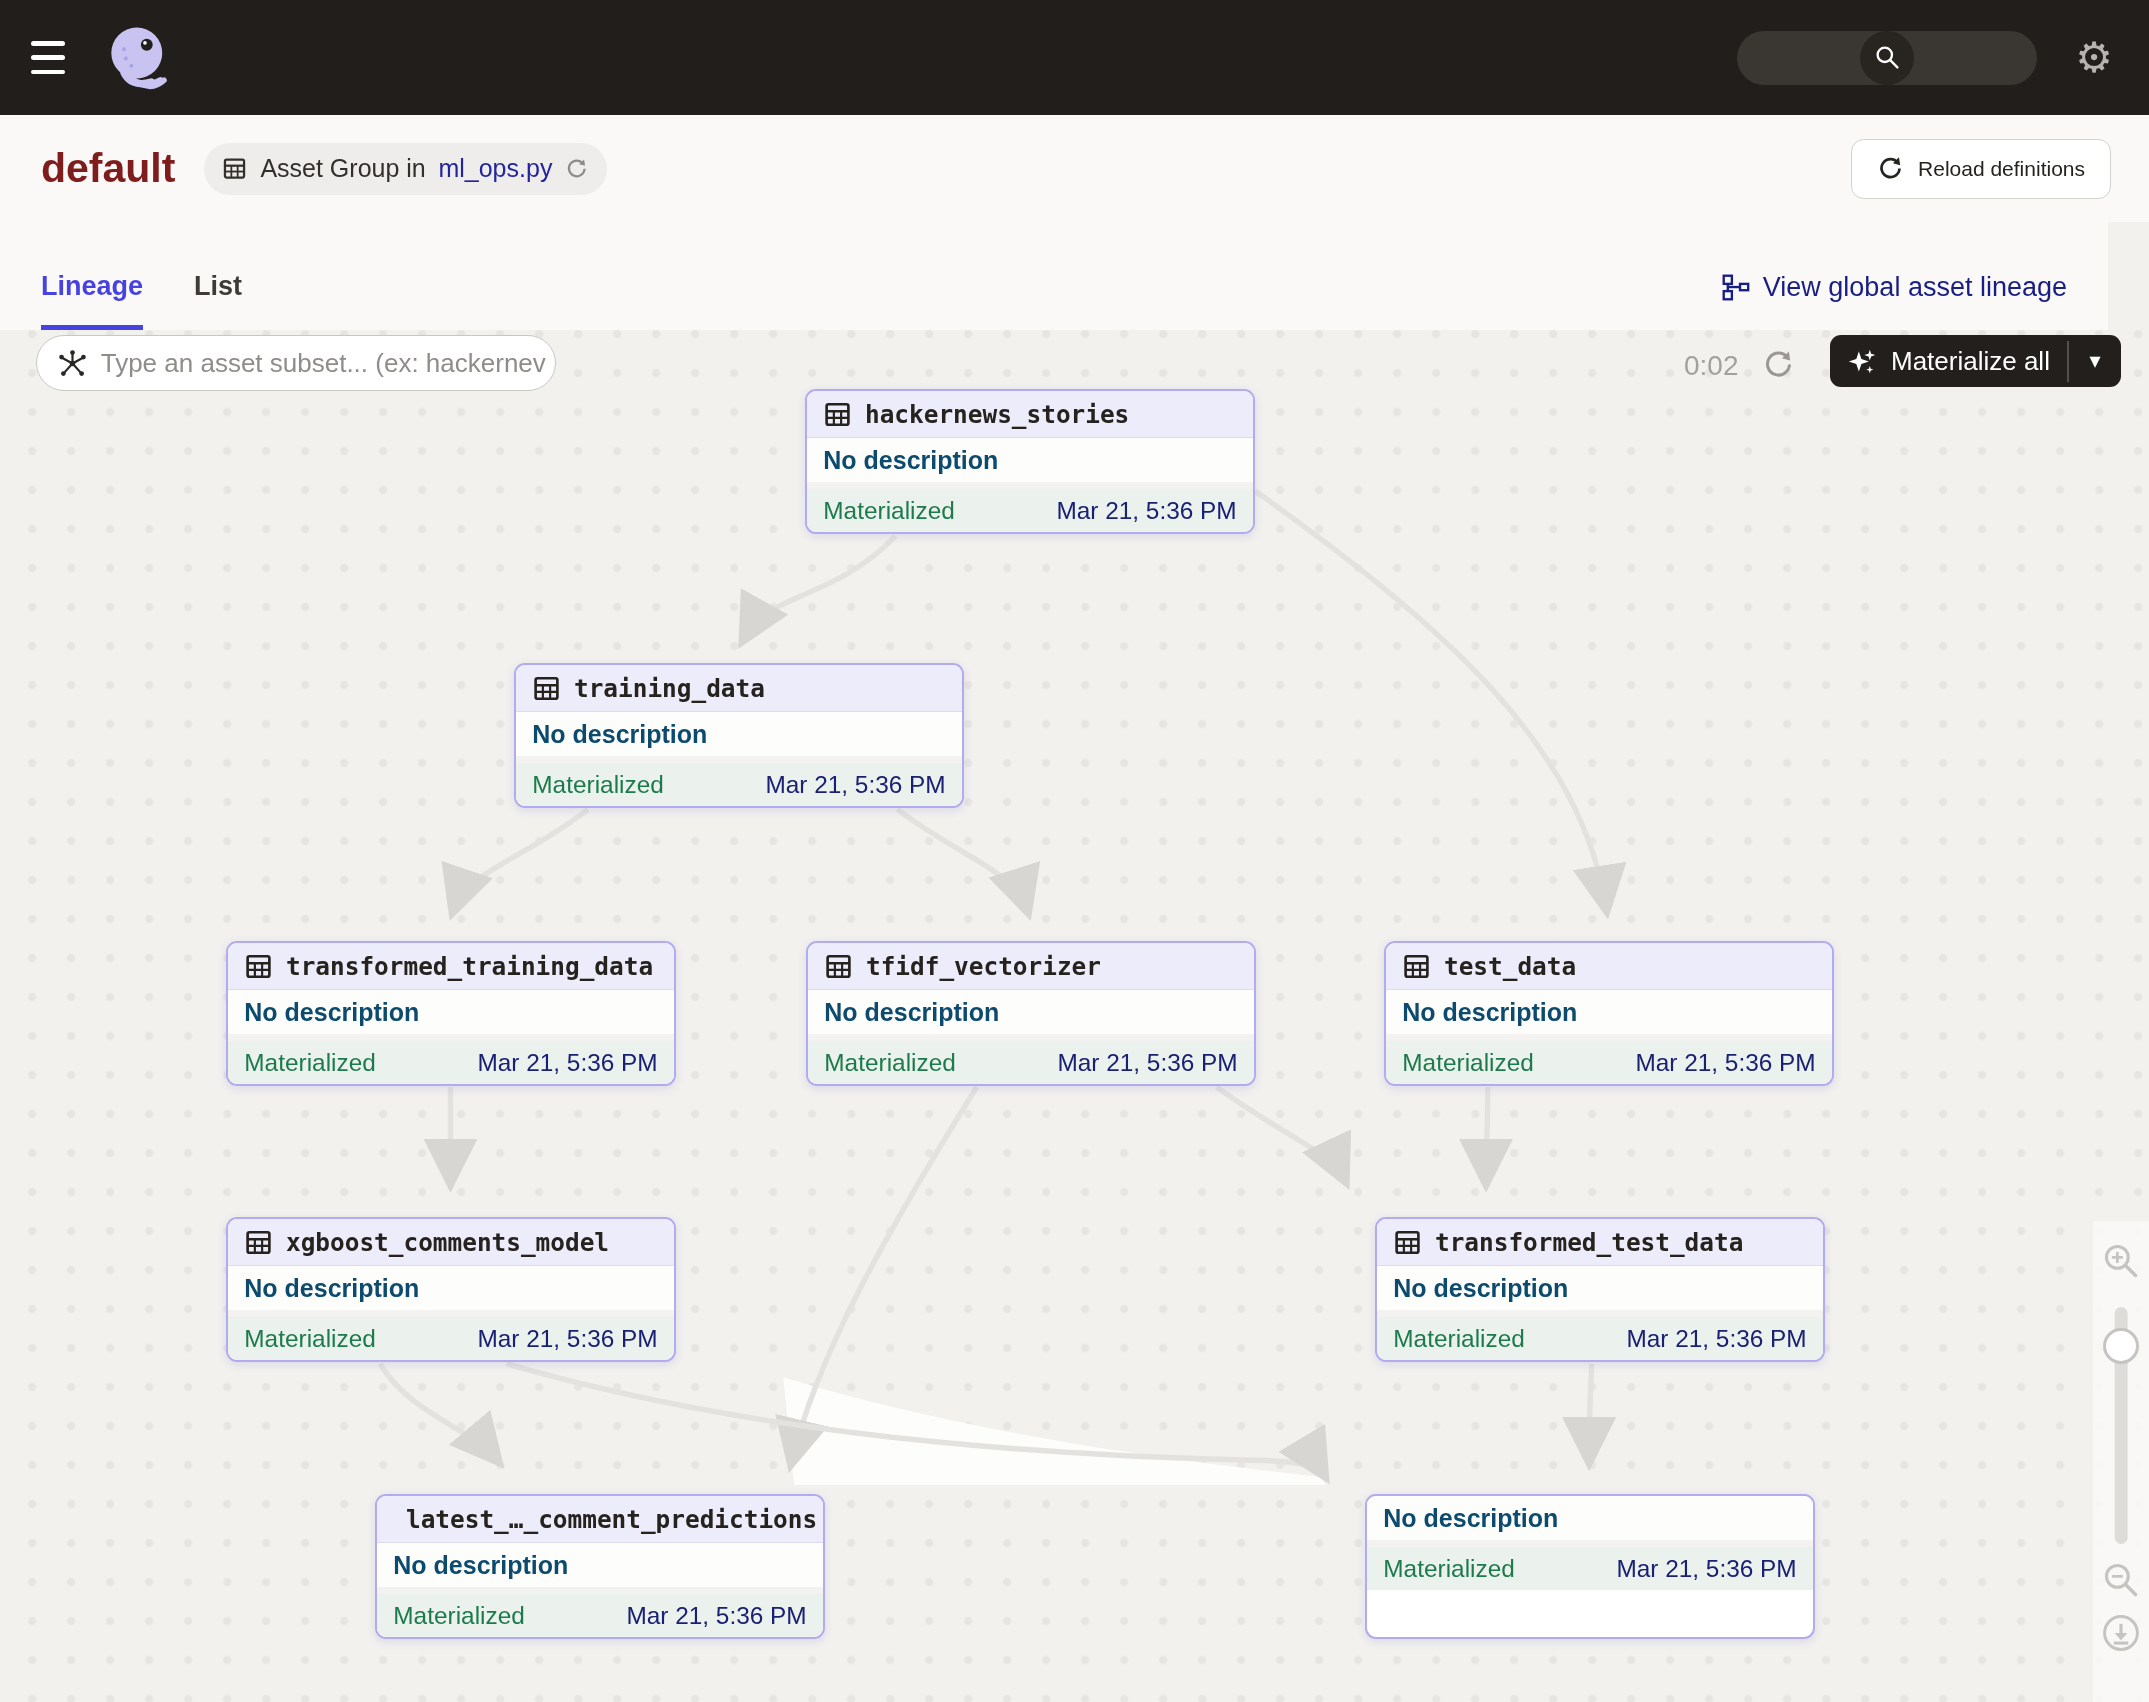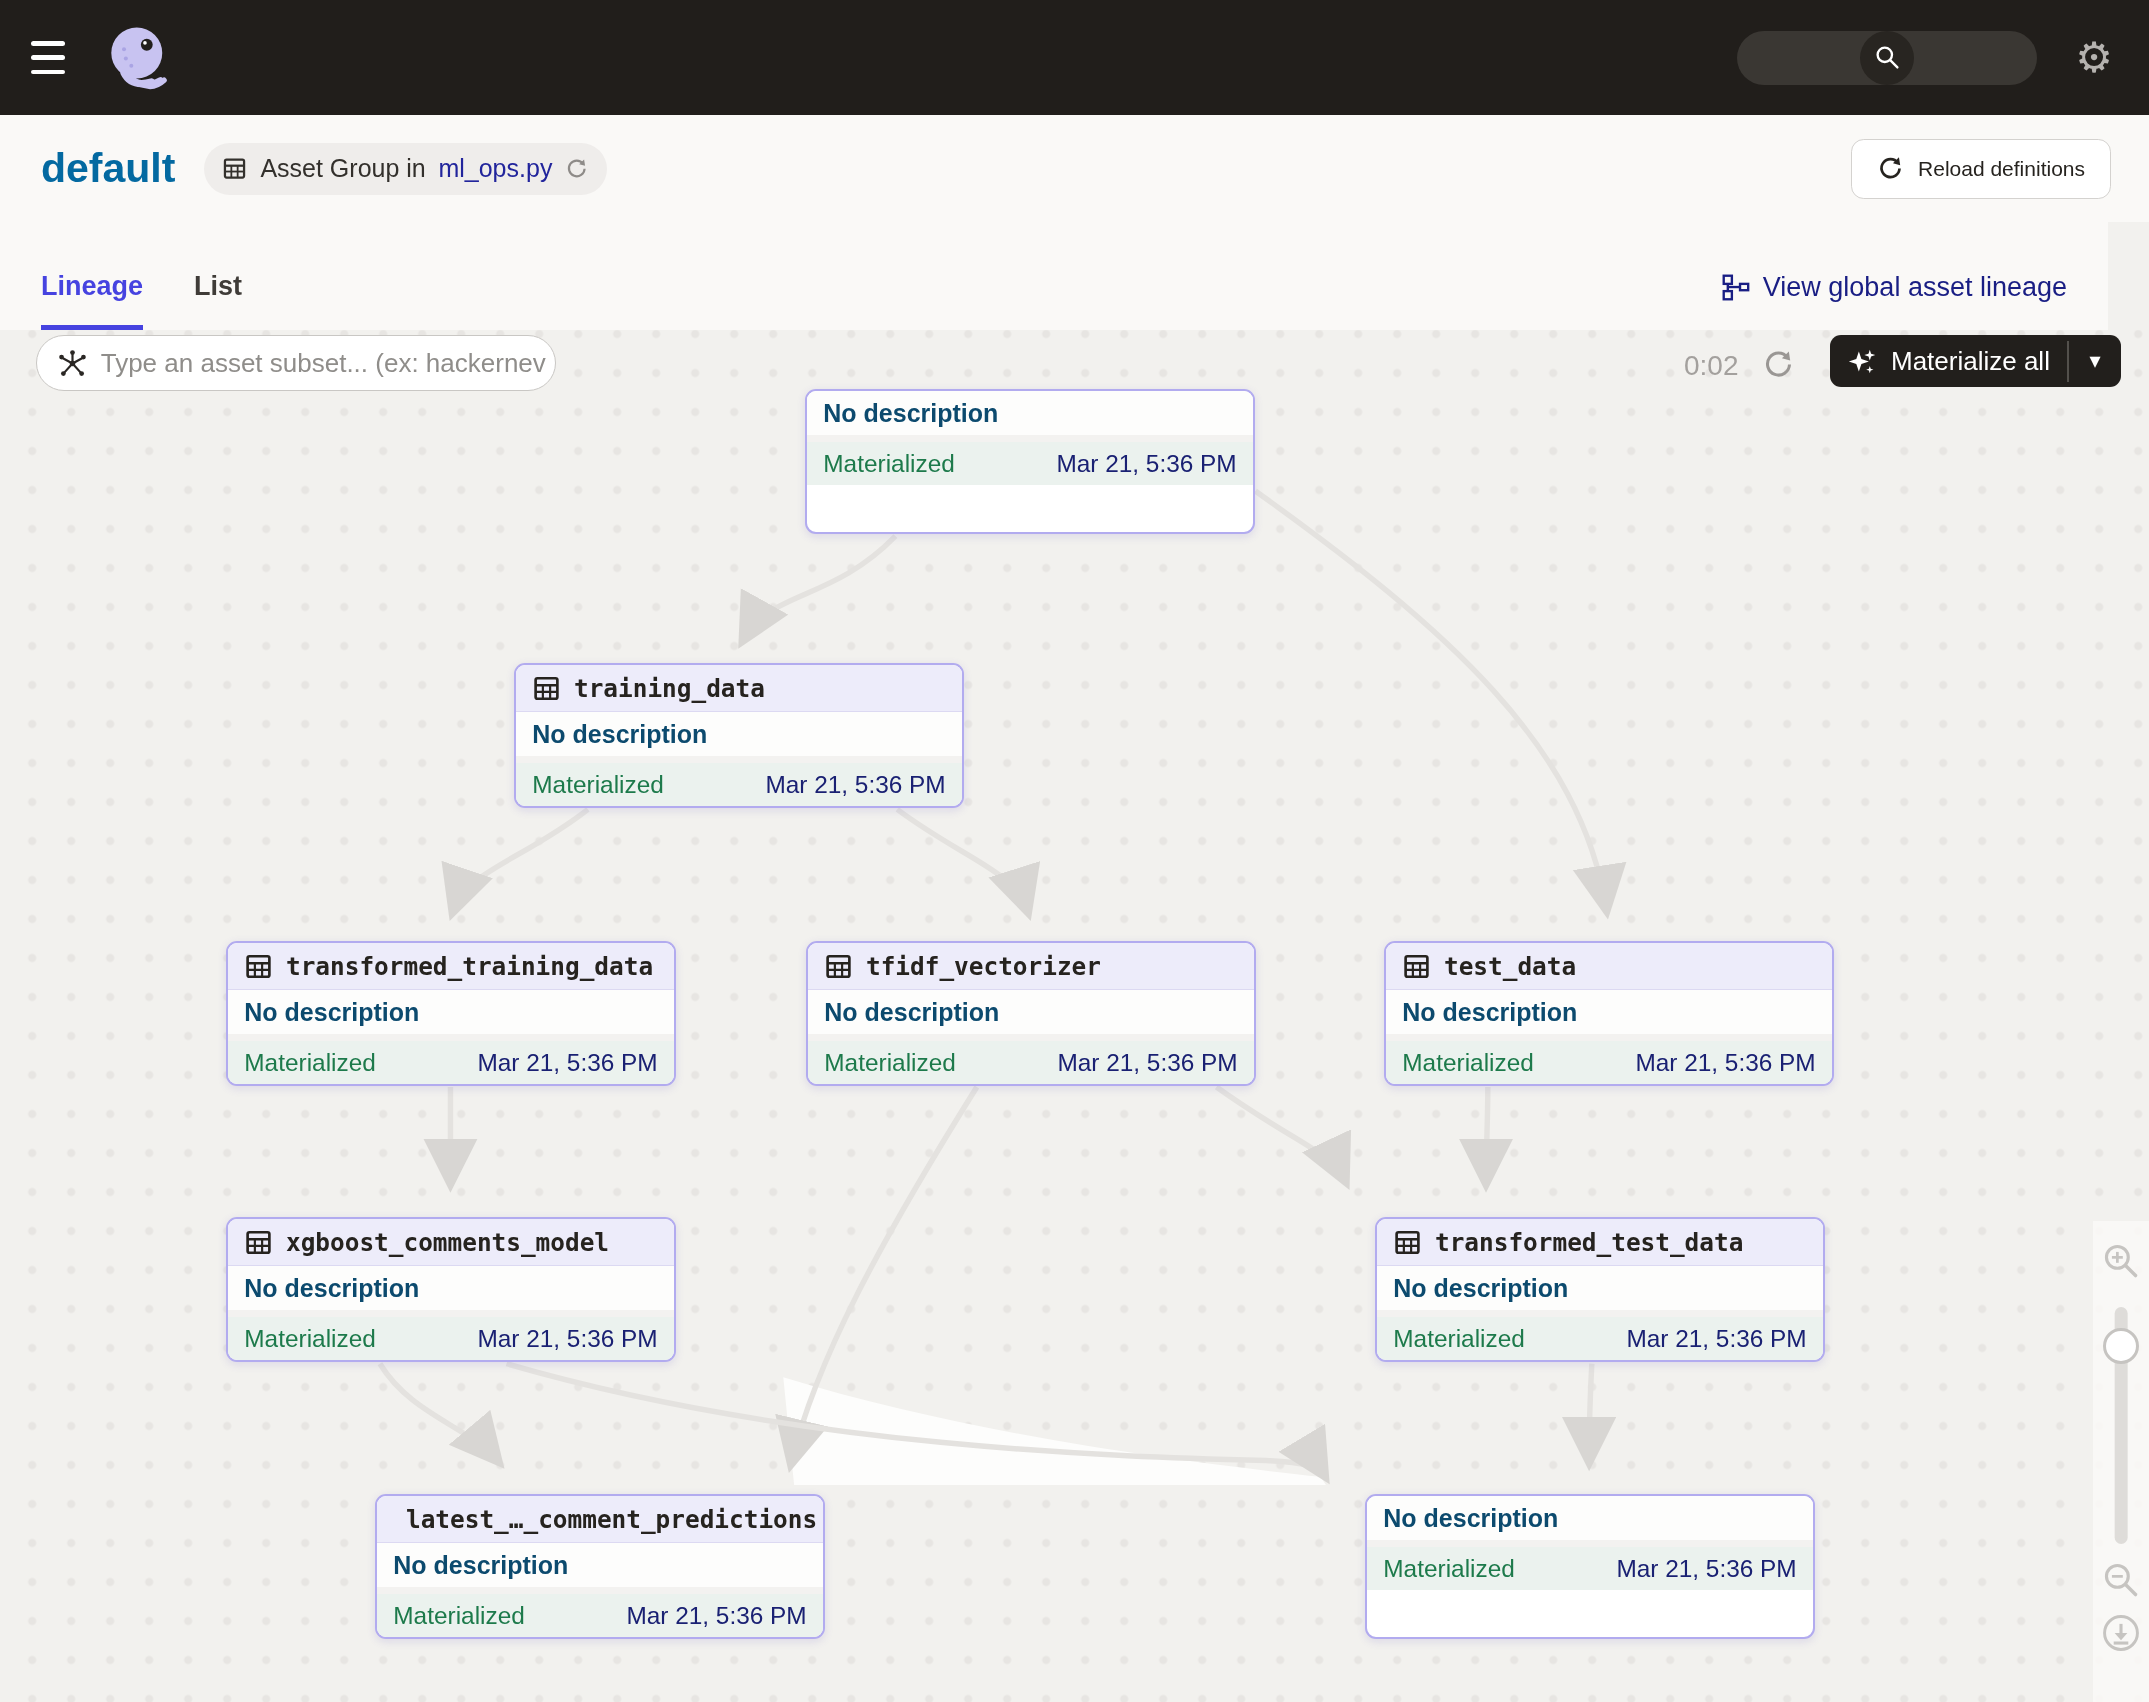--- a/index.html
+++ b/index.html
@@ -21,21 +21,21 @@
   .searchpill input { flex:1; min-width:0; background:transparent; border:none; outline:none; color:#e8e6e4;
                       font-size:26px; font-family:"Liberation Sans",sans-serif; padding-left:14.5px; }
   .searchpill input::placeholder { color:#b3b1ae; }
   .slashbadge { width:42px; height:42px; border-radius:9px; background:#55514d; color:#e2e0de; font-size:24.4px;
                 display:flex; align-items:center; justify-content:center; margin-right:9px; flex:none; }
   .gear { font-size:42px; color:#b5b2af; line-height:1; cursor:pointer; font-family:"DejaVu Sans", sans-serif; }
 
   
   .pageheader { position:absolute; left:0; top:115px; width:2149px; height:107px; background:#faf9f7;
                 display:flex; align-items:center; padding:0 38px 0 41px; }
-  .pagetitle { font-size:41px; font-weight:700; color:#0369a1; }
+  .pagetitle { font-size:41px; font-weight:700; color:#7f1d1d; }
   .groupbadge { margin-left:29px; height:52px; background:#efedeb; border-radius:26px; display:flex; align-items:center;
                 gap:12.7px; padding:0 18px 0 16.3px; font-size:25px; color:#33302c; cursor:pointer; }
   .groupbadge .link { color:#22259c; }
   .reload-def { margin-left:auto; height:60px; background:#ffffff; border:1.8px solid #d4d2cf; border-radius:12.7px;
                 display:flex; align-items:center; gap:14.5px; padding:0 25px; font-size:21px; color:#26231f; cursor:pointer; }
 
   
   .tabrow { position:absolute; left:0; top:222px; width:2108px; height:109px; background:#faf9f7;
             border-bottom:1.8px solid #e7e5e2; display:flex; align-items:flex-end; padding:0 41px; }
   .tabs { display:flex; gap:51px; height:100%; align-items:flex-end; }
@@ -189,20 +189,30 @@
         <path d="M 1080,837 C 972,1010 902,1140 875,1252" marker-end="url(#arrow)"></path>
         <path d="M 1345,837 C 1430,898 1472,908 1487,940" marker-end="url(#arrow)"></path>
         <path d="M 420,1143 C 455,1200 518,1212 550,1250" marker-end="url(#arrow)"></path>
         <path d="M 560,1143 C 880,1236 1240,1246 1400,1250 C 1442,1252 1458,1256 1464,1266" marker-end="url(#arrow)"></path>
         <path d="M 1760,1143 C 1758,1180 1757,1208 1757,1250" marker-end="url(#arrow)"></path>
       </g>
     </svg>
 
     <div id="nodes-layer">
         <div class="node" style="left: 805px; top: 59px;">
+    <div class="node-head">
+      <svg width="29" height="29" viewBox="0 0 24 24">
+              <rect x="3" y="3.5" width="18" height="17" rx="1.5" fill="none" stroke="#26231f" stroke-width="2.2"></rect>
+              <line x1="3" y1="9.3" x2="21" y2="9.3" stroke="#26231f" stroke-width="2.2"></line>
+              <line x1="9" y1="9.3" x2="9" y2="20.5" stroke="#26231f" stroke-width="1.8"></line>
+              <line x1="15" y1="9.3" x2="15" y2="20.5" stroke="#26231f" stroke-width="1.8"></line>
+              <line x1="3" y1="14.8" x2="21" y2="14.8" stroke="#26231f" stroke-width="1.8"></line>
+            </svg>
+      <span class="node-name">hackernews_stories</span>
+    </div>
     <div class="node-body">
       <span class="node-desc">No description</span>
     </div>
     <div class="node-gap"></div>
     <div class="node-foot">
       <span class="node-status">Materialized</span>
       <span class="node-time">Mar 21, 5:36 PM</span>
     </div>
   </div>
         <div class="node" style="left: 514px; top: 333px;">

